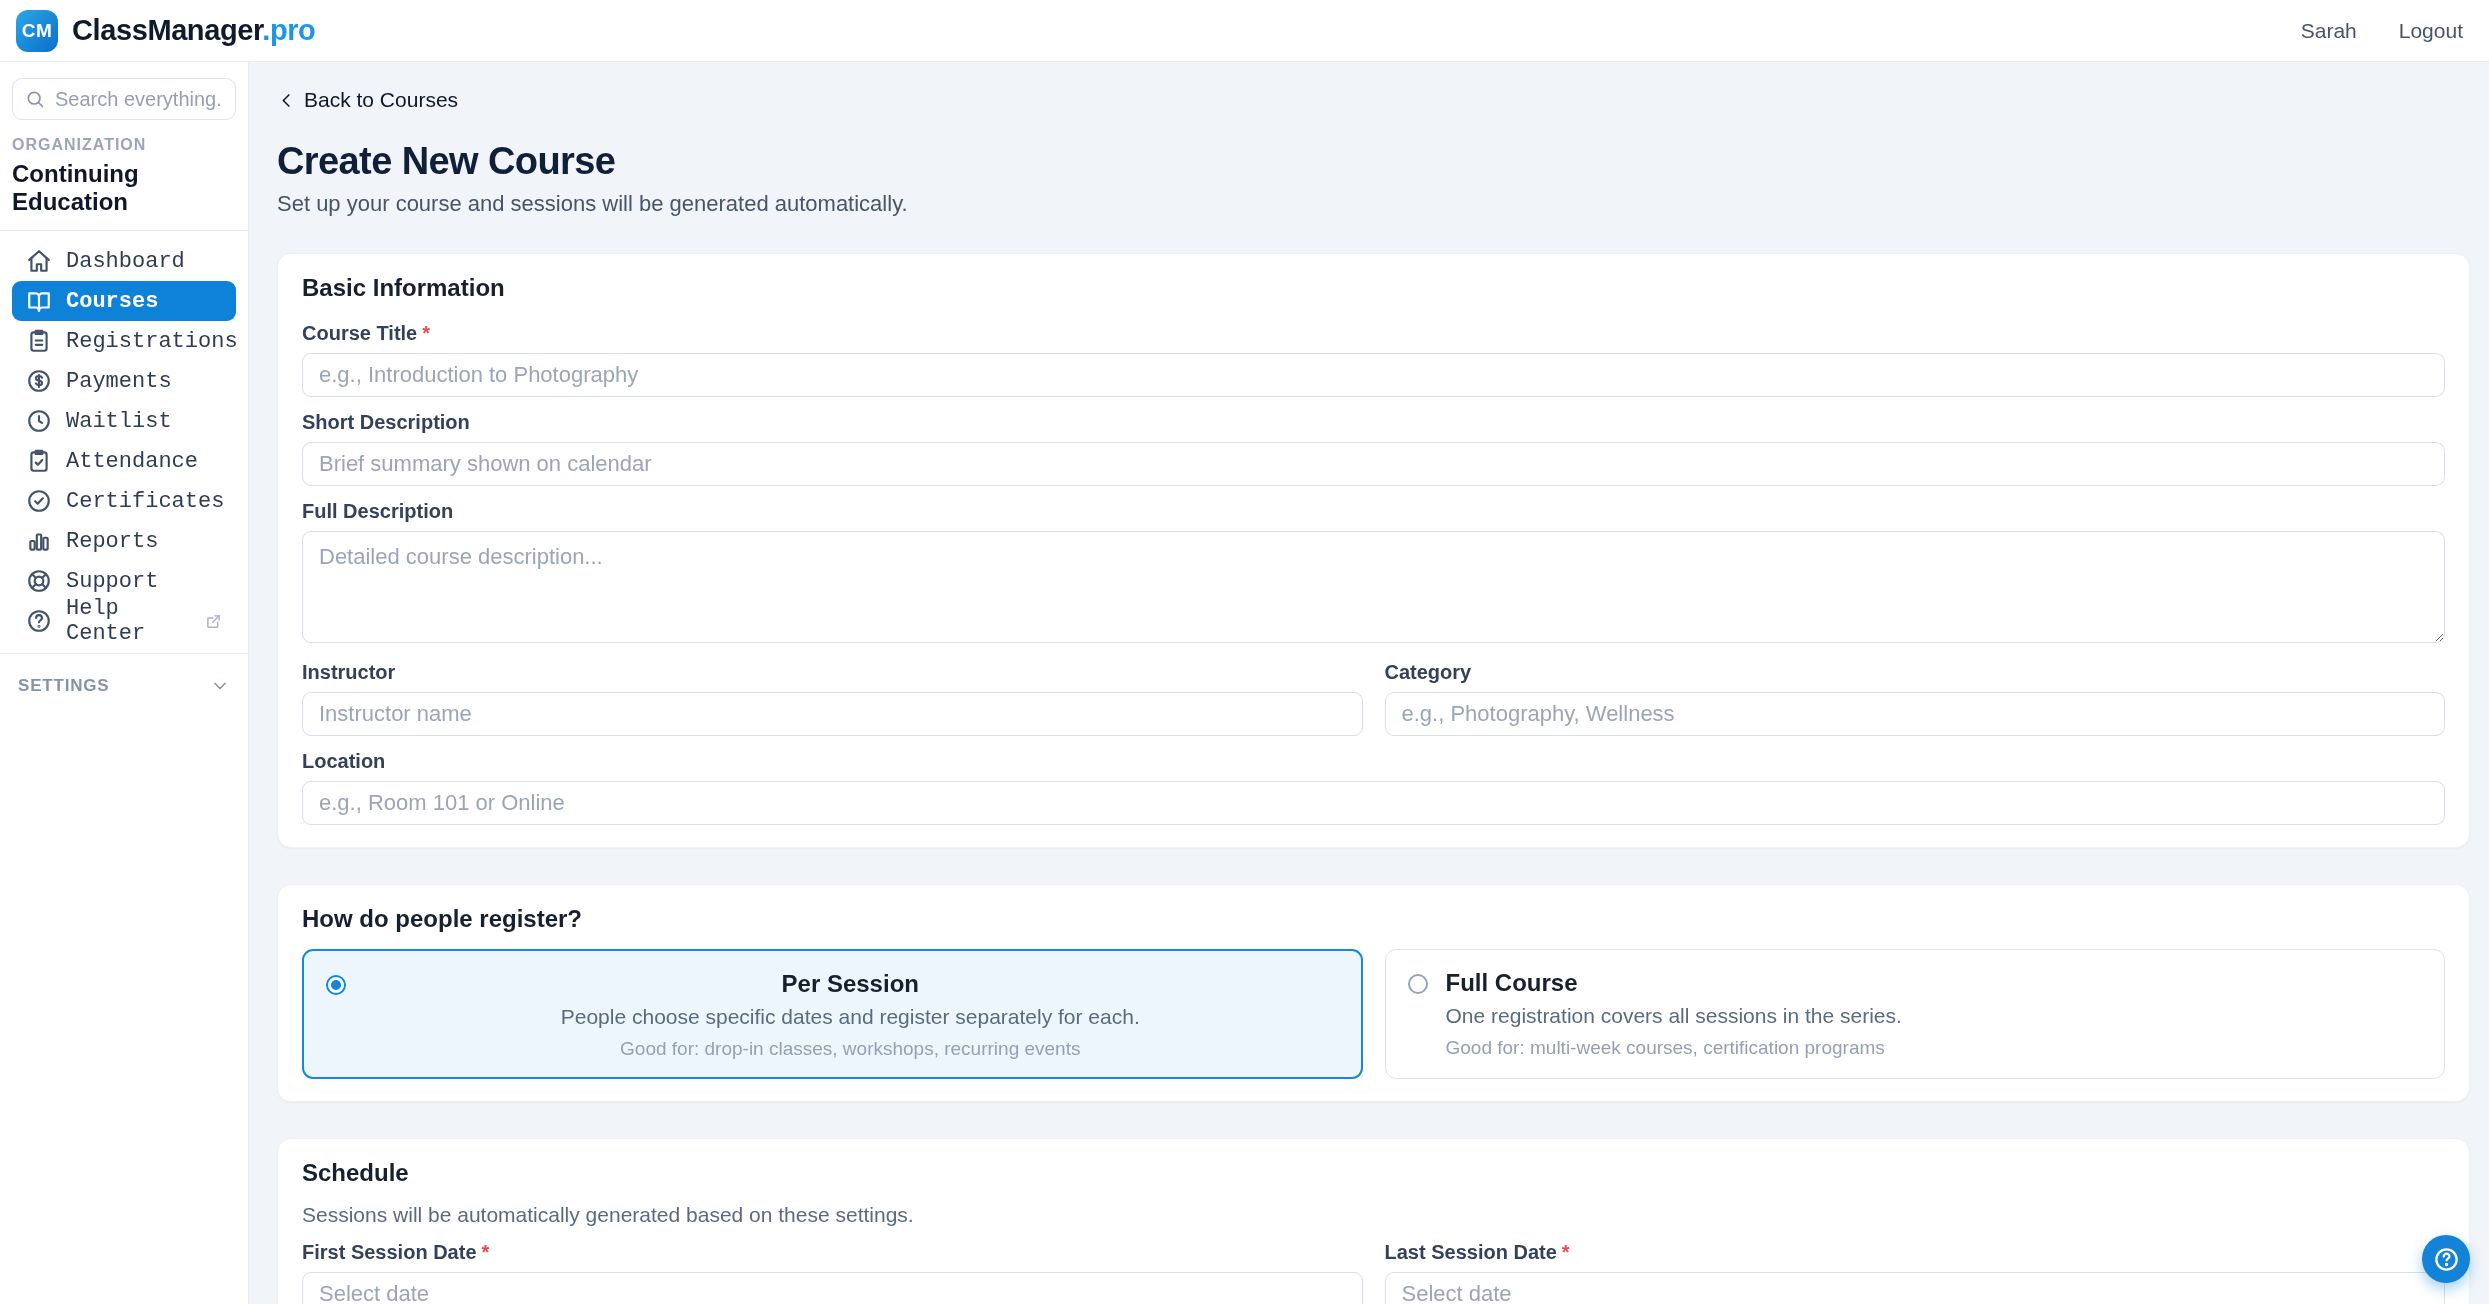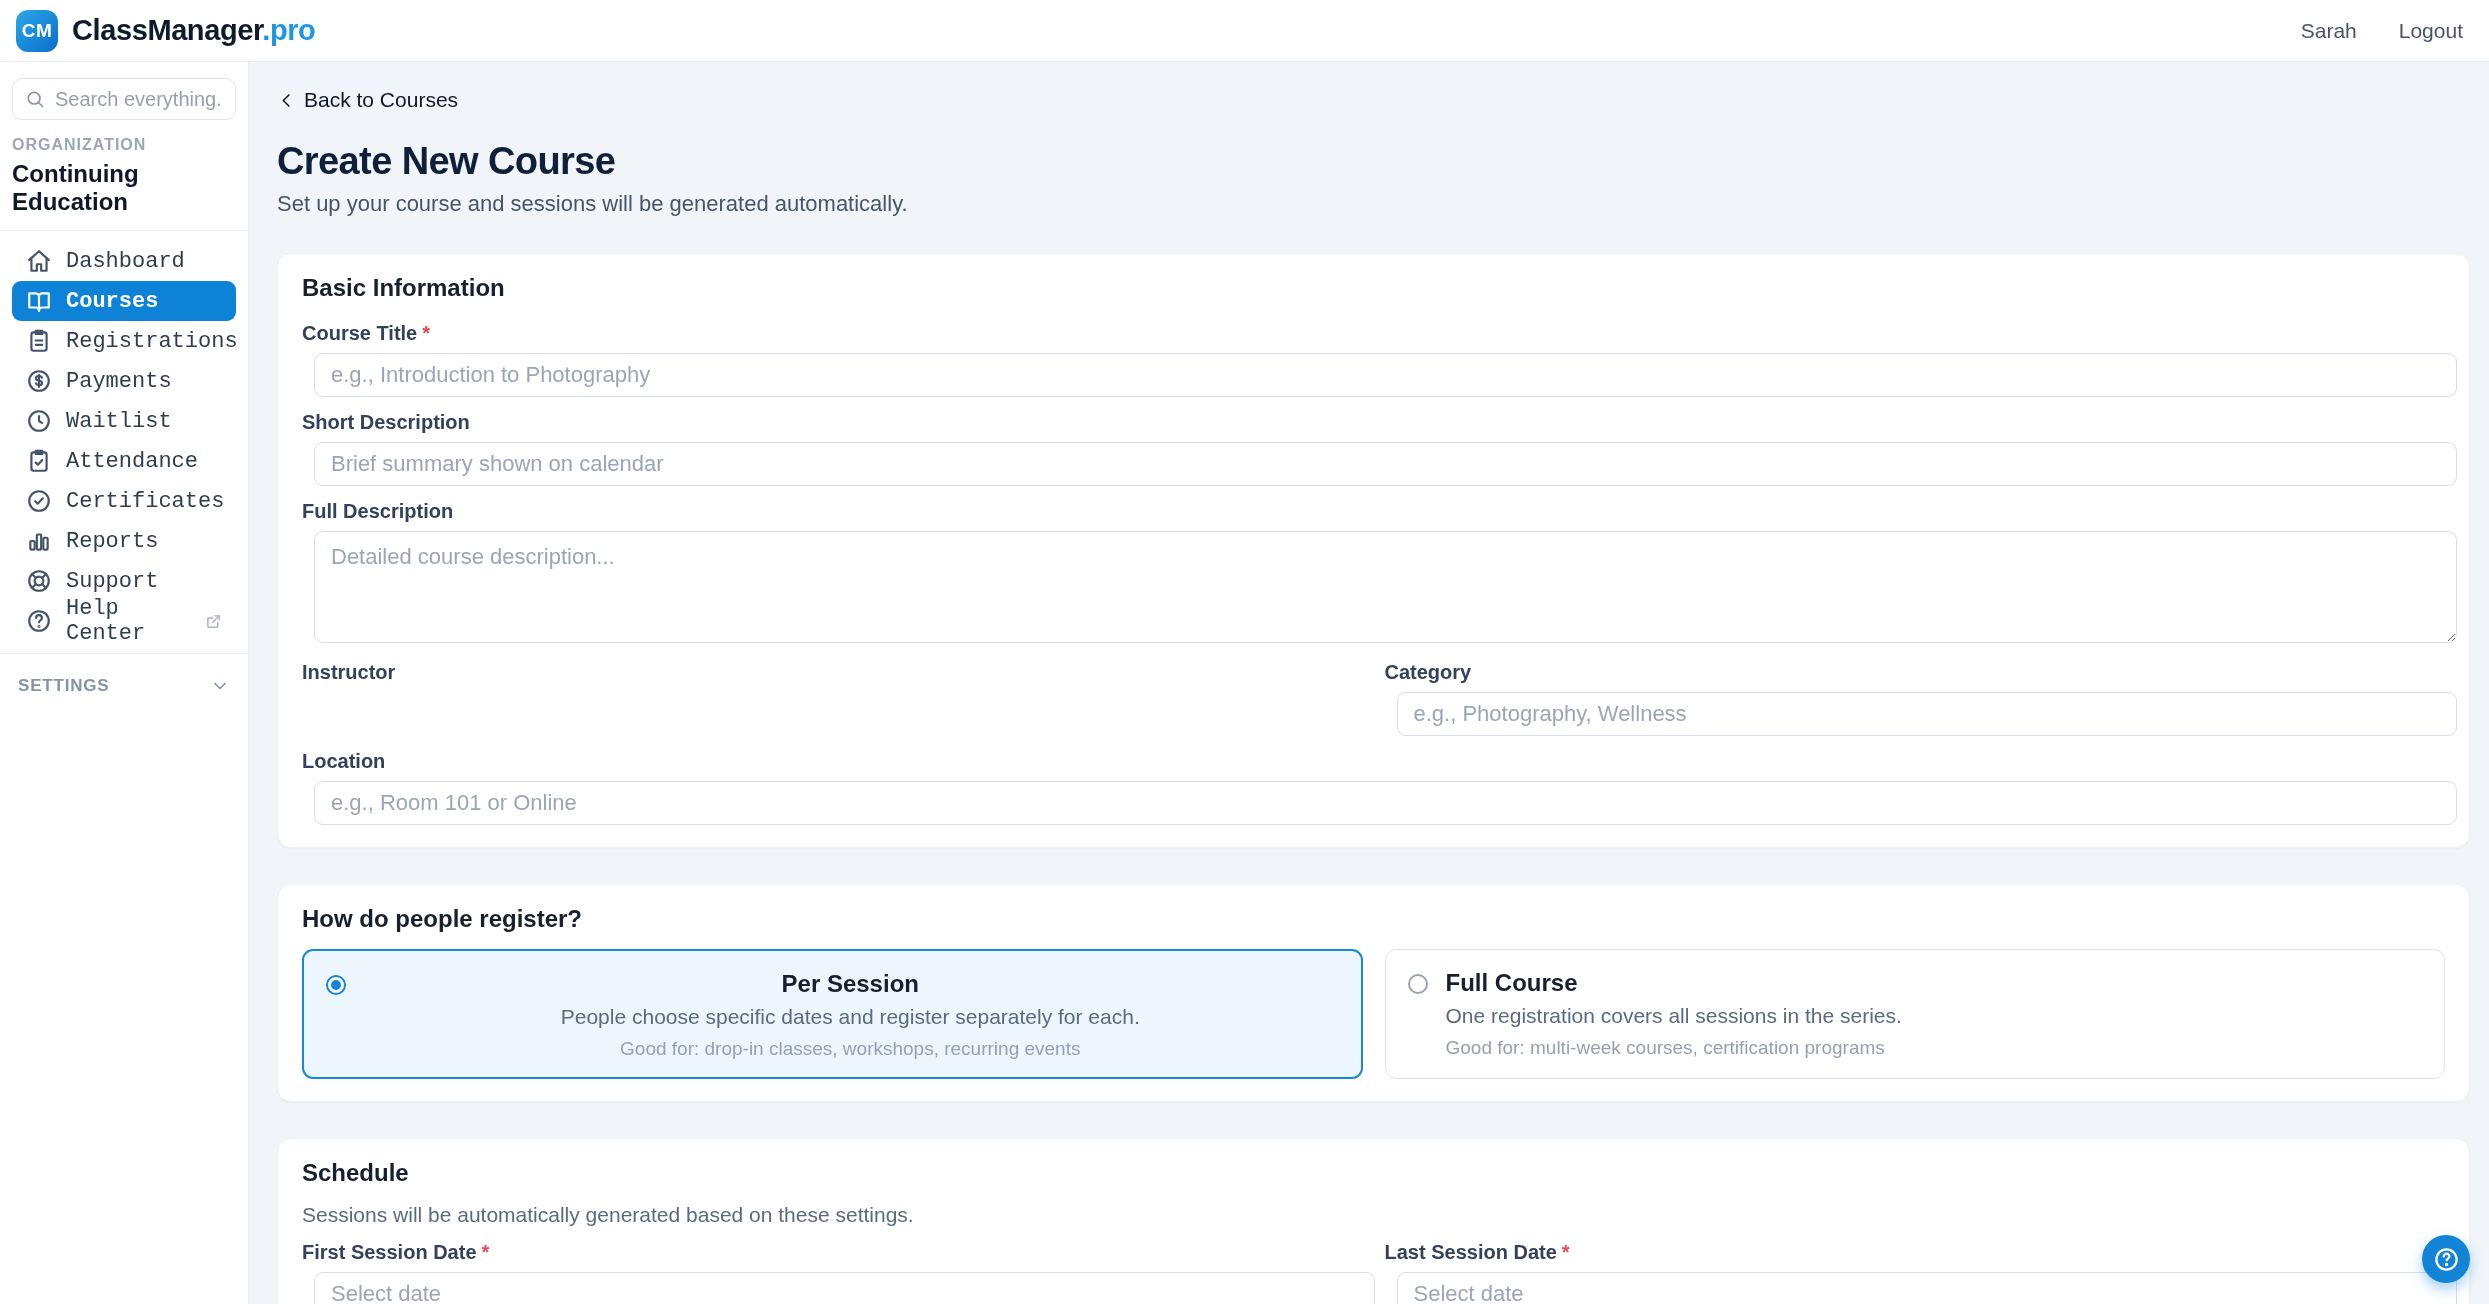--- a/index.html
+++ b/index.html
@@ -93,21 +93,21 @@
   .card h2 { font-size:24px; font-weight:bold; color:#16202e; }
 
   .field-label {
     margin:14px 0 8px 0; font-size:20px; font-weight:600; color:#33415a;
     display:flex; gap:5px;
   }
   .req { color:#e5484d; }
   .text-input, .textarea {
     width:100%; border:1.5px solid #d7dee8; border-radius:9px;
     background:#fff; font-family:"Liberation Sans", sans-serif;
-    font-size:22px; color:#0f172a; outline:none;margin-left:12px;
+    font-size:22px; color:#0f172a; outline:none;
   }
   .text-input { height:44px; padding:0 16px; }
   .text-input::placeholder, .textarea::placeholder { color:#9aa5b8; }
   .textarea { height:112px; padding:12px 16px; resize:both; }
   .two-col { display:grid; grid-template-columns:1fr 1fr; column-gap:22px; }
 
   
   .opt-grid { display:grid; grid-template-columns:1fr 1fr; column-gap:22px; margin-top:16px; }
   .opt-card {
     position:relative; border-radius:11px; padding:19px 24px 17px 60px;
@@ -313,20 +313,21 @@
     <div class="field-label">
       <span>Full Description</span>
     </div>
     <textarea class="textarea" placeholder="Detailed course description..." style=""></textarea>
 
     <div class="two-col">
       <div>
         <div class="field-label">
           <span>Instructor</span>
         </div>
+        <input class="text-input" type="text" placeholder="Instructor name" style="">
       </div>
       <div>
         <div class="field-label">
           <span>Category</span>
         </div>
         <input class="text-input" type="text" placeholder="e.g., Photography, Wellness" style="">
       </div>
     </div>
 
     <div class="field-label">

